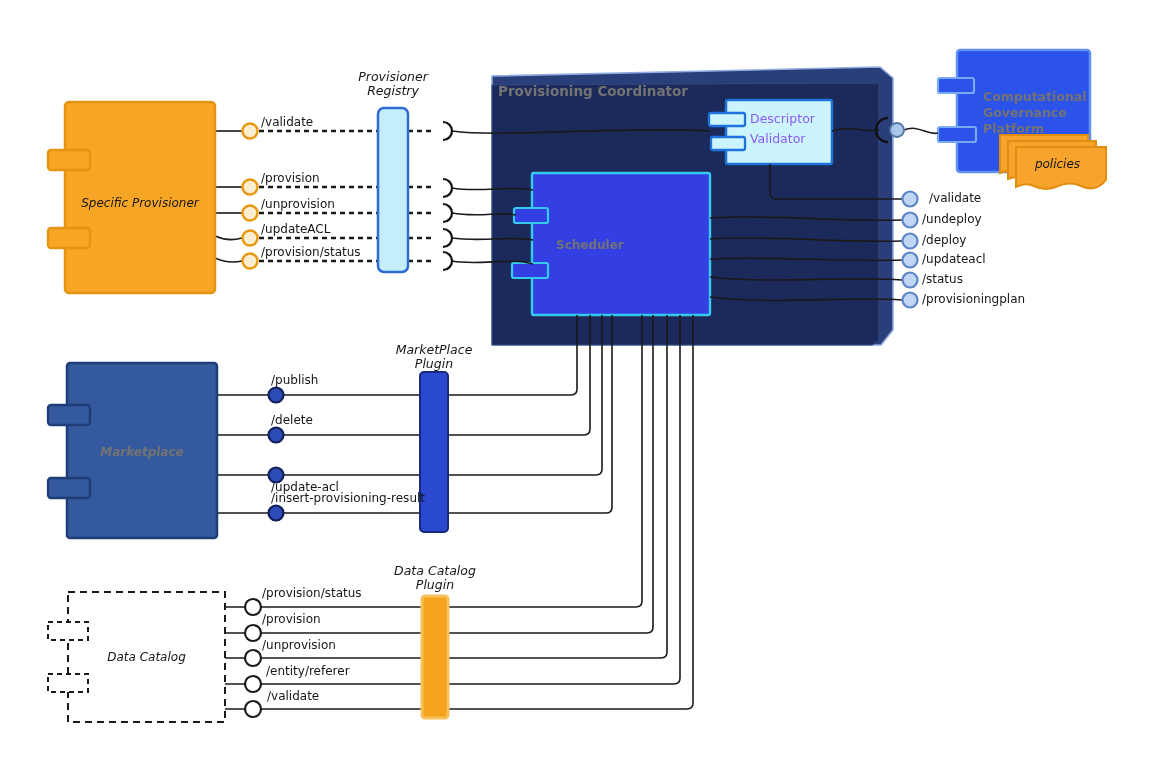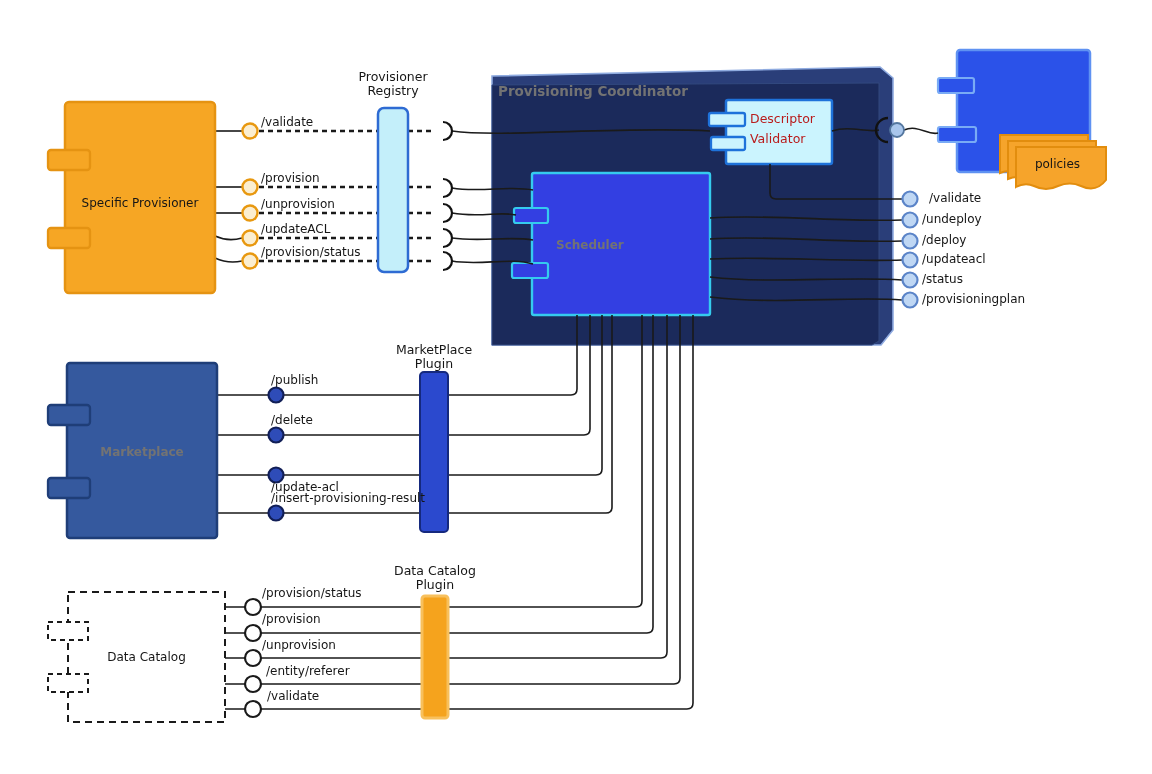--- a/index.html
+++ b/index.html
@@ -1,23 +1,23 @@
 <!DOCTYPE html>
 <html><head>
 <meta charset="utf-8">
 <style>
   html,body{margin:0;padding:0;background:#fff;}
   #canvas{position:relative;width:1152px;height:774px;background:#ffffff;overflow:hidden;
           font-family:"DejaVu Sans",sans-serif;color:#161616;}
   #diagram-svg{position:absolute;left:0;top:0;z-index:1;}
   .lbl{position:absolute;z-index:2;font-size:12px;line-height:15px;white-space:nowrap;}
-  .center{text-align:center;}
+  .center{text-align:center;font-style:italic;}
   .white{color:#737373;}
   .bold{font-weight:bold;}
-  .navytext{color:#b91c1c;}
+  .navytext{color:#8b5cf6;}
   .small{font-size:12.5px;line-height:14px;}
 </style>
 </head>
 <body>
 
 <div id="canvas">
 
 <svg id="diagram-svg" width="1152" height="774" viewBox="0 0 1152 774">
 
   <g>
@@ -189,20 +189,25 @@
 
 <div class="lbl white bold" style="left:556px;top:238px;">Scheduler</div>
 
 <div class="lbl" style="left:929px;top:191px;">/validate</div>
 <div class="lbl" style="left:922px;top:212px;">/undeploy</div>
 <div class="lbl" style="left:922px;top:233px;">/deploy</div>
 <div class="lbl" style="left:922px;top:252px;">/updateacl</div>
 <div class="lbl" style="left:922px;top:272px;">/status</div>
 <div class="lbl" style="left:922px;top:292px;">/provisioningplan</div>
 
+<div class="lbl white bold small" style="left:983px;top:89px;line-height:16px;">
+  <div>Computational</div>
+  <div>Governance</div>
+  <div>Platform</div>
+</div>
 <div class="lbl center" style="left:1025px;top:157px;width:65px;">policies</div>
 
 <div class="lbl white bold" style="left:67px;top:445px;width:150px;">
       <div class="center">Marketplace</div>
     </div>
 <div class="lbl" style="left:271px;top:373px;">/publish</div>
 <div class="lbl" style="left:271px;top:413px;">/delete</div>
 <div class="lbl" style="left:271px;top:453px;margin-top:27px;">/update-acl</div>
 <div class="lbl" style="left:271px;top:491px;">/insert-provisioning-result</div>
 

